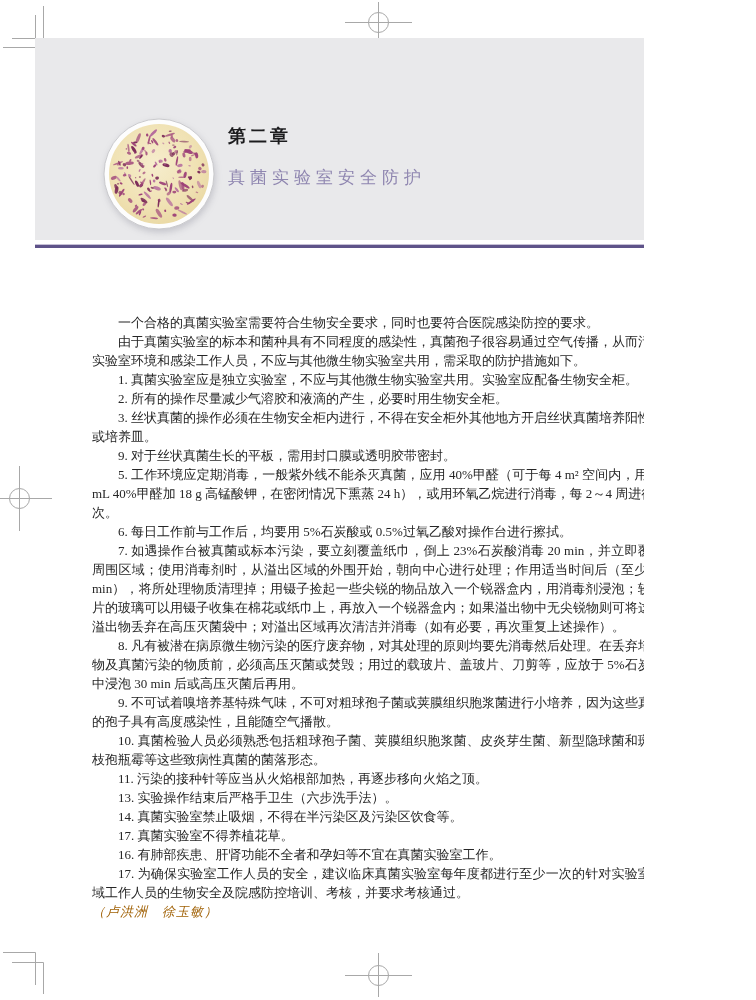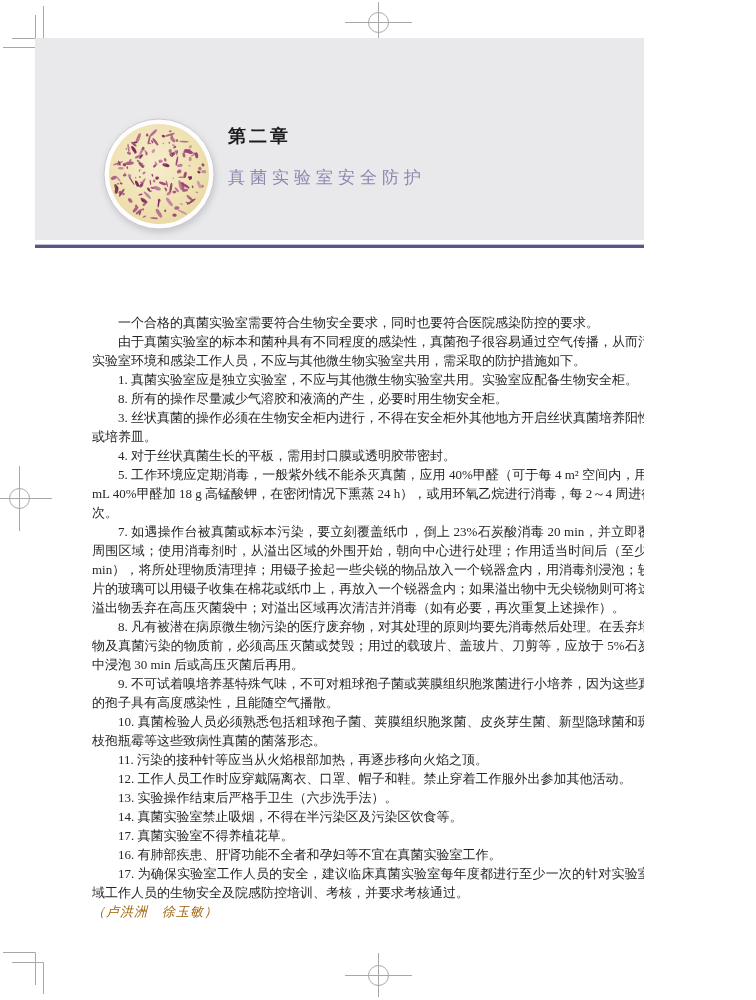--- a/index.html
+++ b/index.html
@@ -306,40 +306,40 @@
   </div>
 
   <div class="body-text">
 
       <p>一个合格的真菌实验室需要符合生物安全要求，同时也要符合医院感染防控的要求。</p>
 
       <p>由于真菌实验室的标本和菌种具有不同程度的感染性，真菌孢子很容易通过空气传播，从而污染实验室环境和感染工作人员，不应与其他微生物实验室共用，需采取的防护措施如下。</p>
 
       <p>1. 真菌实验室应是独立实验室，不应与其他微生物实验室共用。实验室应配备生物安全柜。</p>
 
-      <p>8. 所有的操作尽量减少气溶胶和液滴的产生，必要时用生物安全柜。</p>
+      <p>2. 所有的操作尽量减少气溶胶和液滴的产生，必要时用生物安全柜。</p>
 
       <p>3. 丝状真菌的操作必须在生物安全柜内进行，不得在安全柜外其他地方开启丝状真菌培养阳性管或培养皿。</p>
 
-      <p>4. 对于丝状真菌生长的平板，需用封口膜或透明胶带密封。</p>
+      <p>9. 对于丝状真菌生长的平板，需用封口膜或透明胶带密封。</p>
 
       <p>5. 工作环境应定期消毒，一般紫外线不能杀灭真菌，应用 40%甲醛（可于每 4 m² 空间内，用 35 mL 40%甲醛加 18 g 高锰酸钾，在密闭情况下熏蒸 24 h），或用环氧乙烷进行消毒，每 2～4 周进行 1 次。</p>
 
+      <p>6. 每日工作前与工作后，均要用 5%石炭酸或 0.5%过氧乙酸对操作台进行擦拭。</p>
 
       <p>7. 如遇操作台被真菌或标本污染，要立刻覆盖纸巾，倒上 23%石炭酸消毒 20 min，并立即覆盖周围区域；使用消毒剂时，从溢出区域的外围开始，朝向中心进行处理；作用适当时间后（至少 20 min），将所处理物质清理掉；用镊子捡起一些尖锐的物品放入一个锐器盒内，用消毒剂浸泡；较小片的玻璃可以用镊子收集在棉花或纸巾上，再放入一个锐器盒内；如果溢出物中无尖锐物则可将这些溢出物丢弃在高压灭菌袋中；对溢出区域再次清洁并消毒（如有必要，再次重复上述操作）。</p>
 
       <p>8. 凡有被潜在病原微生物污染的医疗废弃物，对其处理的原则均要先消毒然后处理。在丢弃培养物及真菌污染的物质前，必须高压灭菌或焚毁；用过的载玻片、盖玻片、刀剪等，应放于 5%石炭酸中浸泡 30 min 后或高压灭菌后再用。</p>
 
       <p>9. 不可试着嗅培养基特殊气味，不可对粗球孢子菌或荚膜组织胞浆菌进行小培养，因为这些真菌的孢子具有高度感染性，且能随空气播散。</p>
 
       <p>10. 真菌检验人员必须熟悉包括粗球孢子菌、荚膜组织胞浆菌、皮炎芽生菌、新型隐球菌和斑替枝孢瓶霉等这些致病性真菌的菌落形态。</p>
 
       <p>11. 污染的接种针等应当从火焰根部加热，再逐步移向火焰之顶。</p>
 
-      <p>12. 工作人员工作时应穿戴隔离衣、口罩、帽子和鞋。禁止穿着工作服外出参加其他活动。</p>
 
       <p>13. 实验操作结束后严格手卫生（六步洗手法）。</p>
 
       <p>14. 真菌实验室禁止吸烟，不得在半污染区及污染区饮食等。</p>
 
       <p>17. 真菌实验室不得养植花草。</p>
 
       <p>16. 有肺部疾患、肝肾功能不全者和孕妇等不宜在真菌实验室工作。</p>
 
       <p>17. 为确保实验室工作人员的安全，建议临床真菌实验室每年度都进行至少一次的针对实验室区域工作人员的生物安全及院感防控培训、考核，并要求考核通过。</p>

